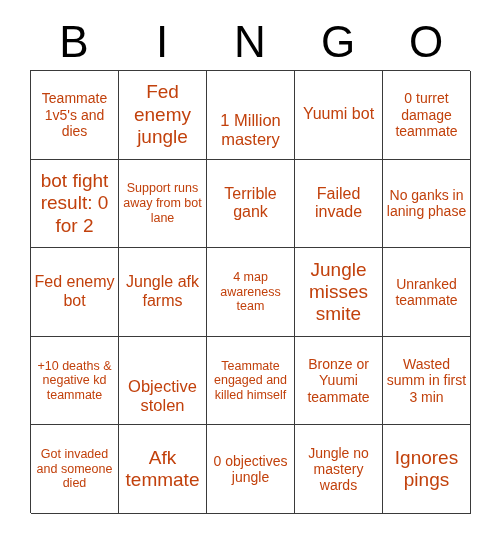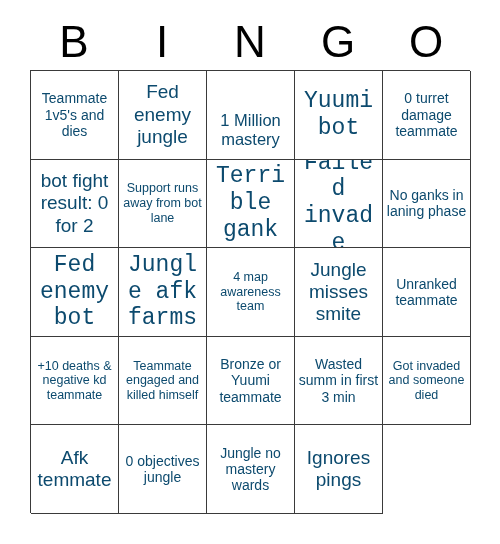--- a/index.html
+++ b/index.html
@@ -72,28 +72,28 @@
     text-align: center;
     padding: 2px 3px;
     overflow: hidden;
     background: #ffffff;
   }
 
   .cell-text {
     display: block;
     width: 100%;
     line-height: 1.17;
-    color: #0c4a6e;
+    color: #c2410c;
     word-wrap: break-word;
     overflow-wrap: break-word;
     hyphens: none;
   }
 
   
-  .fs-xl   { font-size: 23px; font-family: Liberation Mono, monospace; }
+  .fs-xl   { font-size: 16px; }
   .fs-lg   { font-size: 19px; }
   .fs-md   { font-size: 16.5px; margin-top: 31px; }
   .fs-sm   { font-size: 14px; }
   .fs-xs   { font-size: 12.5px; }
 </style>
 </head>
 <body>
 
 <div id="bingo-card">
 
@@ -162,20 +162,23 @@
         <span class="cell-text fs-lg">Jungle misses smite</span>
       </div>
     <div class="cell">
         <span class="cell-text fs-sm">Unranked teammate</span>
       </div>
 
     <div class="cell">
         <span class="cell-text fs-xs">+10 deaths &amp; negative kd teammate</span>
       </div>
     <div class="cell">
+        <span class="cell-text fs-md">Objective stolen</span>
+      </div>
+    <div class="cell">
         <span class="cell-text fs-xs">Teammate engaged and killed himself</span>
       </div>
     <div class="cell">
         <span class="cell-text fs-sm">Bronze or Yuumi teammate</span>
       </div>
     <div class="cell">
         <span class="cell-text fs-sm">Wasted summ in first 3 min</span>
       </div>
 
     <div class="cell">

